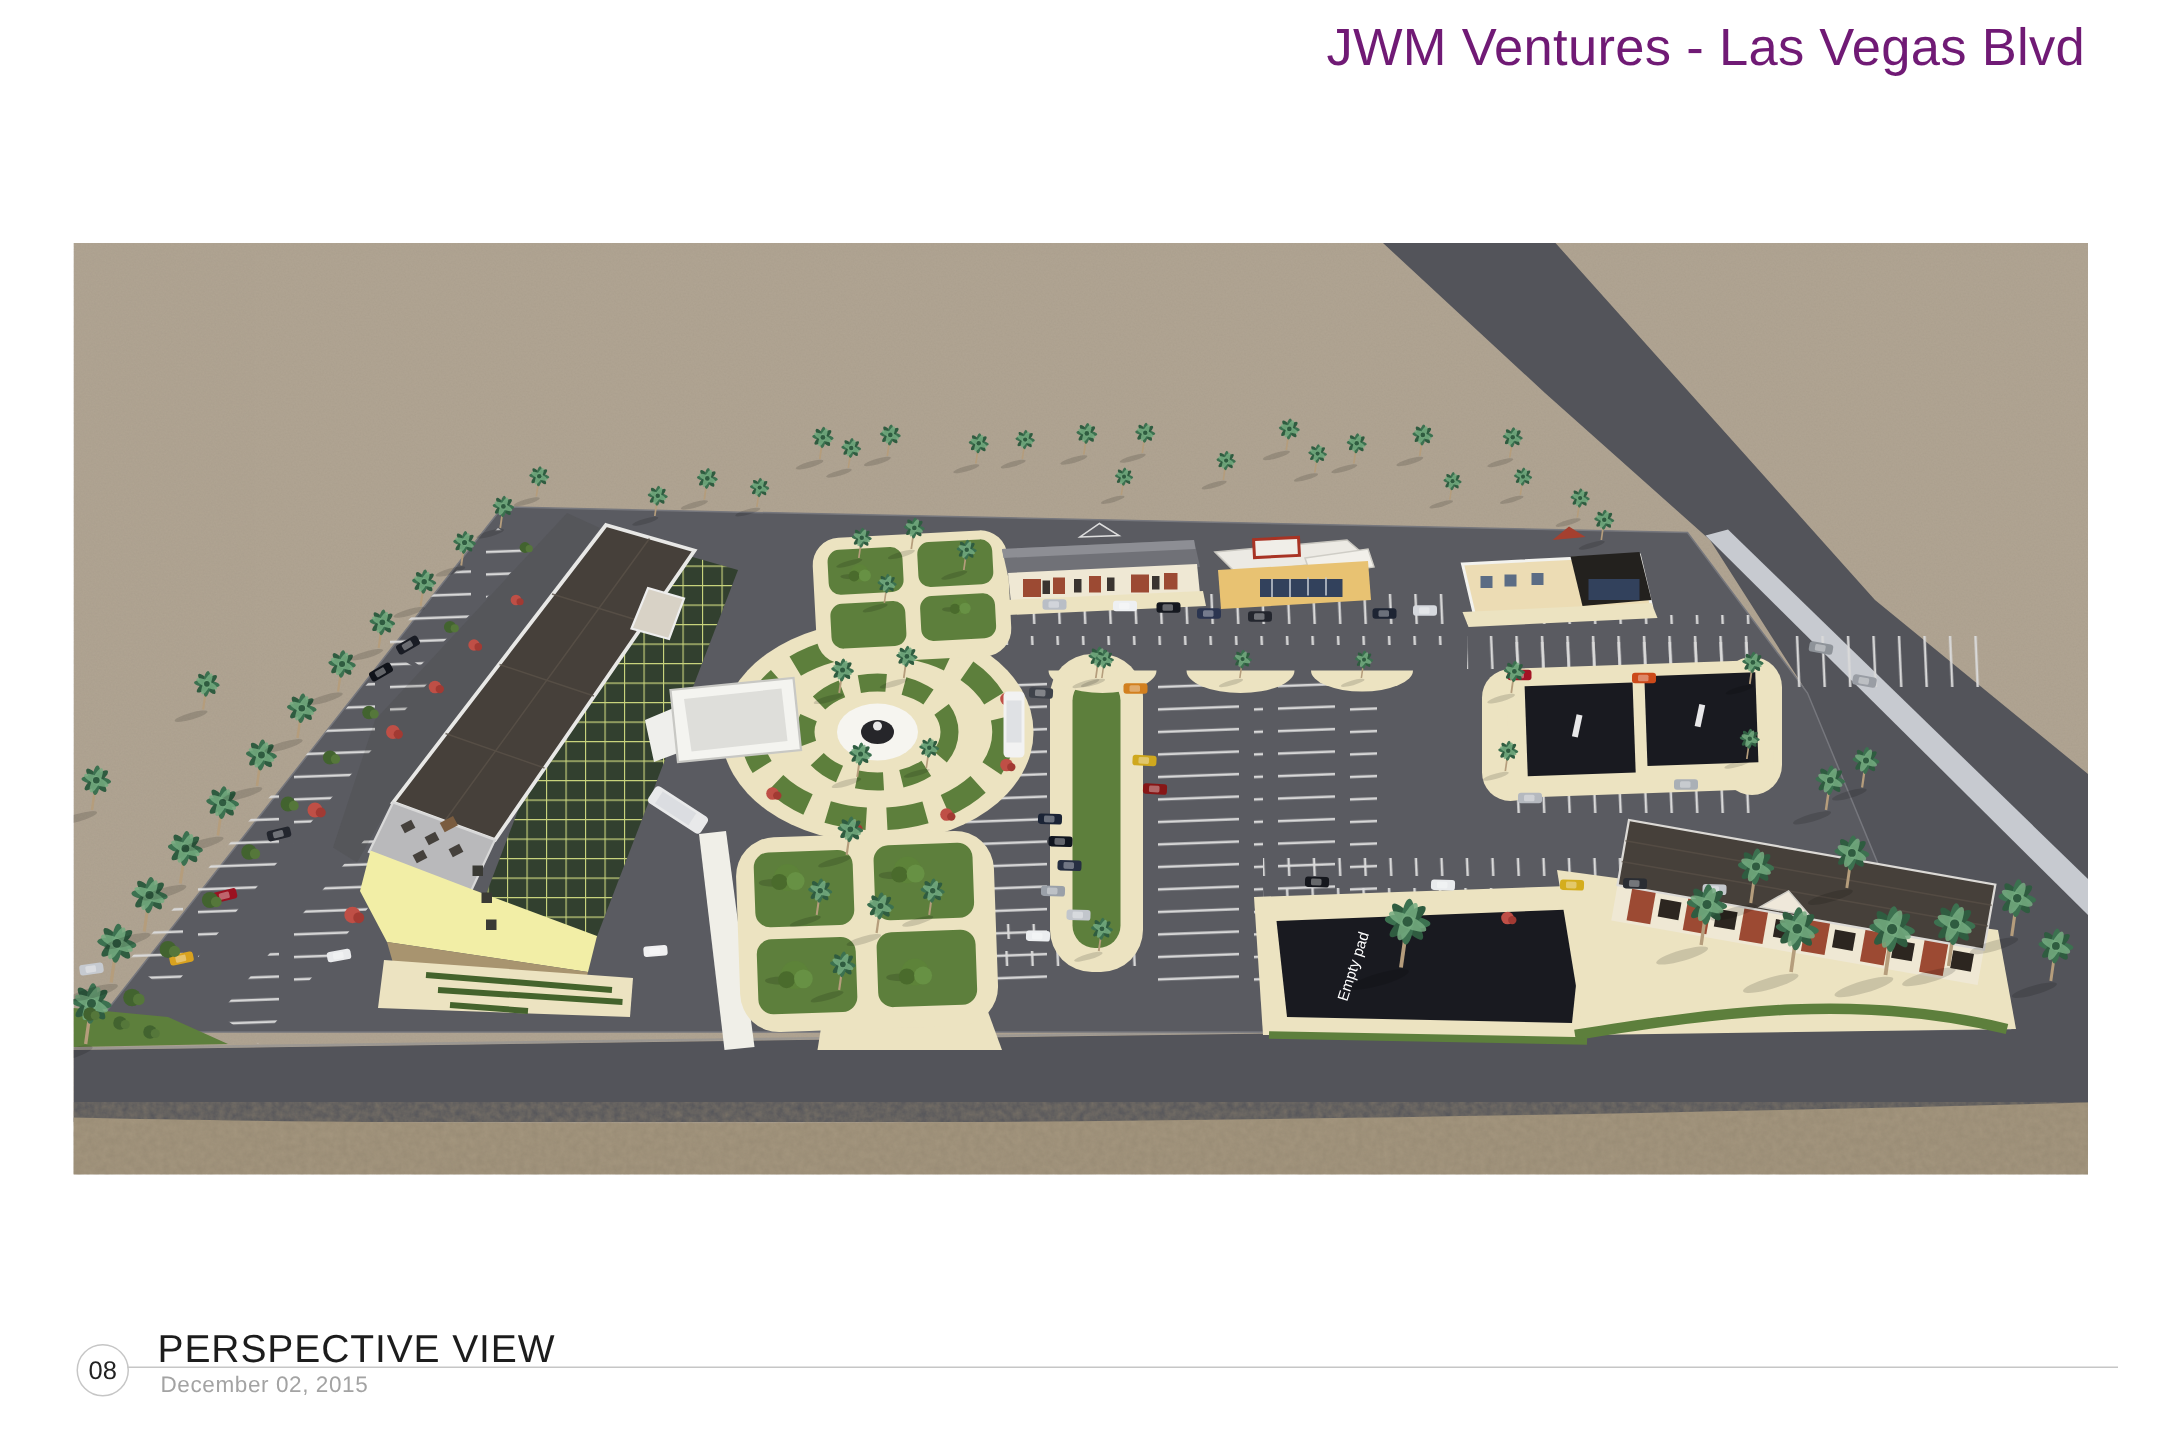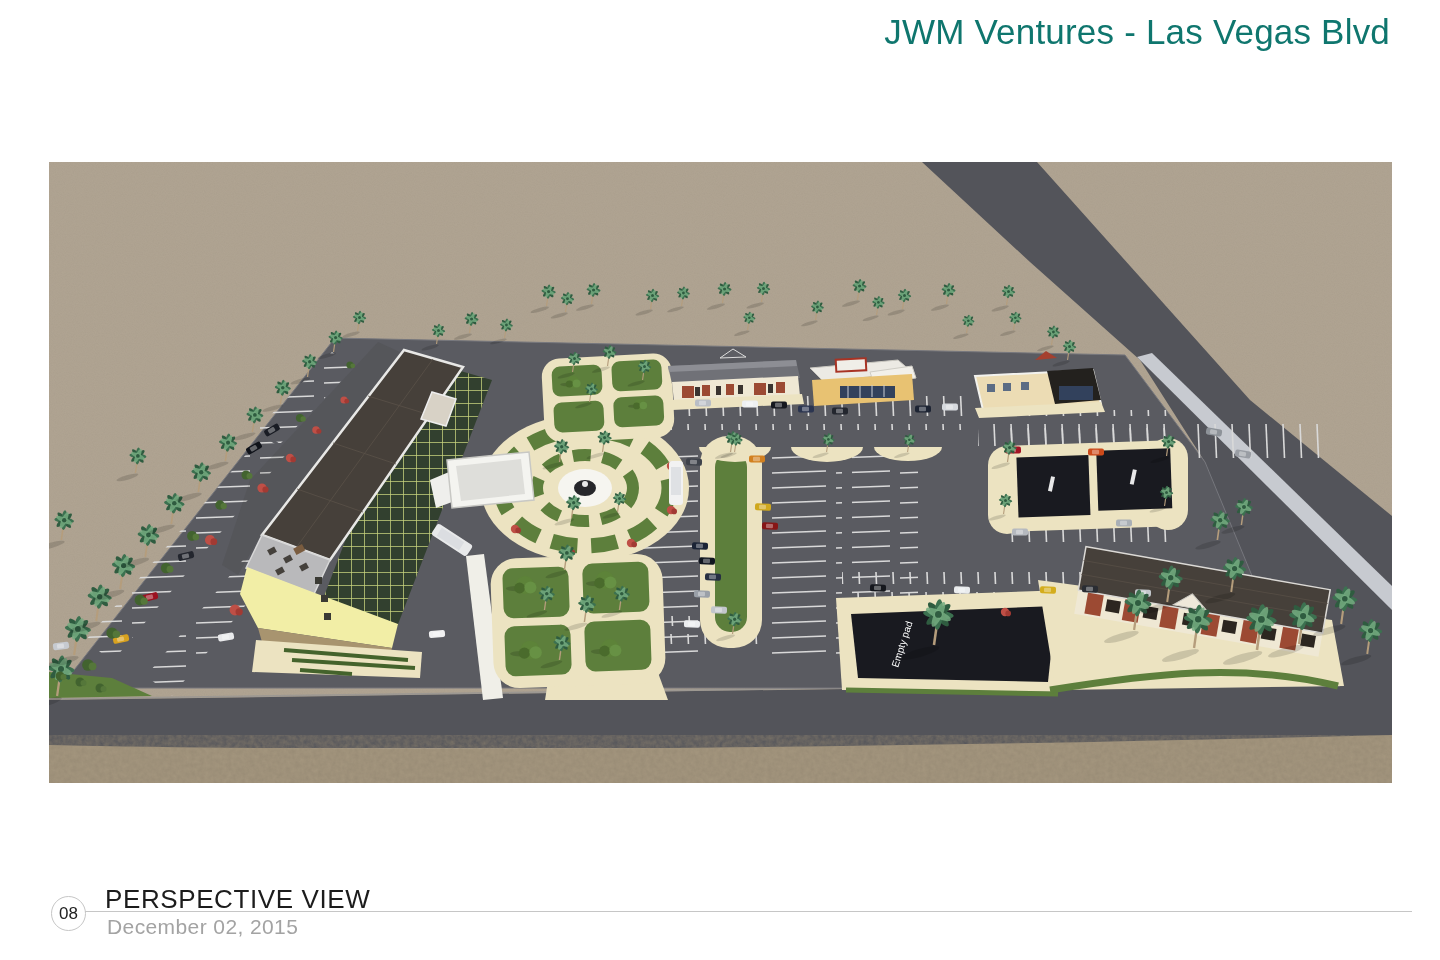--- a/index.html
+++ b/index.html
@@ -1,28 +1,28 @@
 <!DOCTYPE html>
 <html style="--desert: #b1a593; --gravel: #a5977f; --road: #53545a; --asphalt: #5a5b61; --curb: #ece3c1; --lawn: #5d7f3c; --lawn-dark: #44632c; --roof-dark: #46403a; --roof-gray: #707177; --wall-yellow: #f2eea6; --wall-cream: #efe8d4; --brick: #9c4a33; --canopy: #f4f4f0; --pad-dark: #191a20; --window-dark: #32402f; --window-grid: #c9d47d; --storefront: #32415c; --road-stripe: #c7cad0; --palm-green: #3c7150; --palm-light: #74ac80; --trunk: #b59d7c; --flower-red: #bf4f46;"><head>
 <meta charset="utf-8">
 <style>
   html,body{margin:0;padding:0;}
   body{width:1440px;height:960px;background:#ffffff;font-family:"Liberation Sans", sans-serif;position:relative;overflow:hidden;}
   .page{position:absolute;inset:0;background:#ffffff;}
   
-  .title{position:absolute;top:12px;right:50px;font-size:35px;color:#0f766e;letter-spacing:0.2px;white-space:nowrap;}
+  .title{position:absolute;top:12px;right:50px;font-size:35px;color:#701a75;letter-spacing:0.2px;white-space:nowrap;}
   
   .render-wrap{position:absolute;left:49px;top:162px;width:1343px;height:621px;}
   svg{display:block;}
   
   .pageno{position:absolute;left:51px;top:896px;width:33px;height:33px;border:1.5px solid #c6c6c6;border-radius:50%;
           display:flex;align-items:center;justify-content:center;font-size:17px;color:#222;background:#fff;}
   .rule{position:absolute;left:85px;top:911px;width:1327px;height:1px;background:#c6c6c6;}
   .viewlabel{position:absolute;left:105px;top:884px;font-size:26px;color:#1c1c1c;letter-spacing:0.6px;}
-  .datelabel{position:absolute;left:107px;top:915px;font-size:21px;color:#a3a3a3;letter-spacing:0.4px;}
+  .datelabel{position:absolute;left:107px;top:915px;font-size:15px;color:#a3a3a3;letter-spacing:0.4px;}
   
   .f-desert{fill:var(--desert);}
   .f-gravel{fill:var(--gravel);}
   .f-road{fill:var(--road);}
   .f-site{fill:var(--asphalt);}
   .f-curb{fill:var(--curb);}
   .f-lawn{fill:var(--lawn);}
   .f-roofd{fill:var(--roof-dark);}
   .f-roofg{fill:var(--roof-gray);}
   .f-wally{fill:var(--wall-yellow);}

